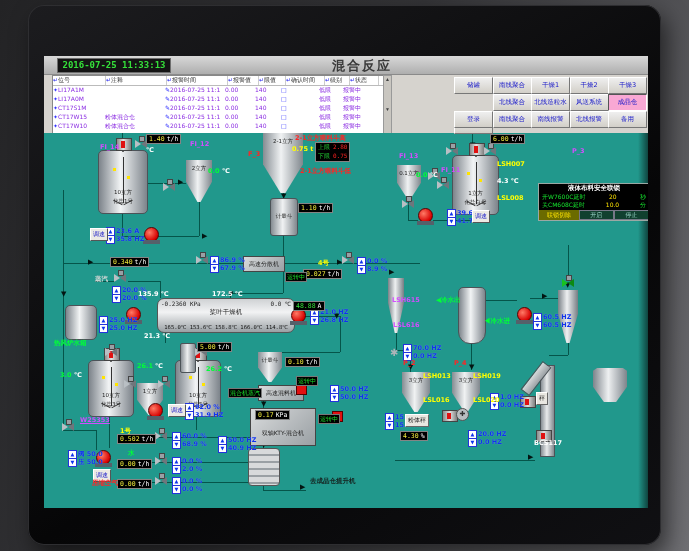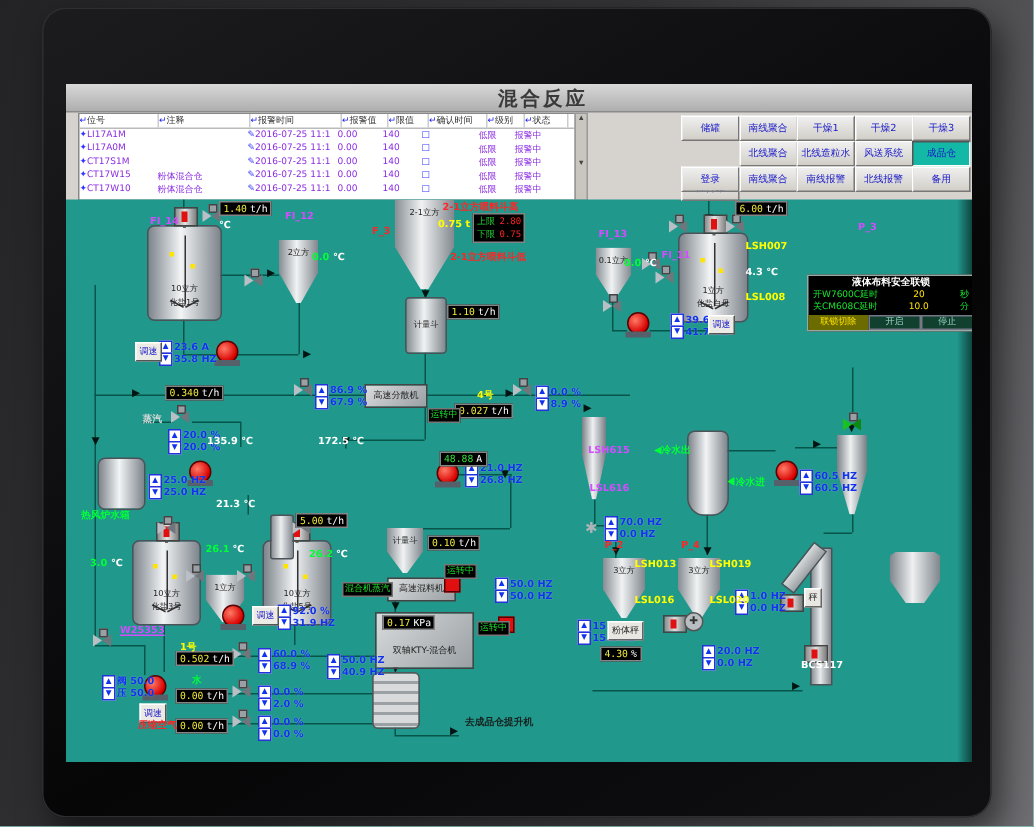--- a/index.html
+++ b/index.html
@@ -24,21 +24,21 @@
   .arow{display:flex;height:9px}
   .arow span{font:6px "DejaVu Sans",sans-serif;color:#8a2be2;overflow:hidden;white-space:nowrap}
   .arow i{font-style:normal;color:#3535ff}
   #ascroll{left:339px;top:19px;width:7px;height:57px;background:#c9c6c0;border:1px solid #999;
     font:5px sans-serif;color:#444;text-align:center;line-height:6px}
   
   .nbtn{position:absolute;width:37px;height:15px;background:linear-gradient(#efefef,#d2cfc8);
     border:1px solid #777;border-top-color:#fff;border-left-color:#fff;
     color:#1515c8;font:6.5px "DejaVu Sans",sans-serif;text-align:center;line-height:15px;
     overflow:hidden;white-space:nowrap}
-  .nbtn.active{background:#14b8a6;border-top-color:#555;border-left-color:#555;border-bottom-color:#fff;border-right-color:#fff}
+  .nbtn.active{background:#f9a8d4;border-top-color:#555;border-left-color:#555;border-bottom-color:#fff;border-right-color:#fff}
   
   #canvas{left:0;top:77px;width:604px;height:375px;background:#21988c;overflow:hidden}
   #cshade{right:0;top:0;width:10px;height:375px;background:linear-gradient(90deg,rgba(0,0,0,0),rgba(0,0,0,.55))}
   .pl{position:absolute;background:#05554a}
   .ar{position:absolute;color:#031512;font-size:7px;line-height:7px}
   .tank{position:absolute;background:linear-gradient(90deg,#7d848b,#f2f4f5 45%,#7d848b);
     border:1px solid #4c5358;border-radius:5px}
   .mtr{position:absolute;left:50%;top:-13px;margin-left:-7px;width:14px;height:11px;
     background:linear-gradient(90deg,#8b8b8b,#e4e4e4 45%,#7e7e7e);border:1px solid #444}
   .mtr .rc{position:absolute;left:4px;top:2px;width:4px;height:7px;background:#e01010}
@@ -113,20 +113,21 @@
   .elev-chute{position:absolute;background:linear-gradient(#d7d9da,#9aa0a4);border:1px solid #4c5358;transform:rotate(-52deg)}
   .standpipe{position:absolute;background:linear-gradient(90deg,#8a9096,#eceeef 45%,#848b91);border:1px solid #4c5358;border-radius:2px}
 </style>
 </head>
 <body>
 
 <div id="stage">
   <div class="abs" id="bezel"></div>
   <div class="abs" id="screen">
     <div class="abs" id="tbar">
+      <div class="abs" id="clock">2016-07-25 11:33:13</div>
       <div class="abs" id="wtitle">混合反应</div>
     </div>
     <div class="abs" id="alarmwrap">
         <div class="ahead">
           <span style="width: 52px;"><b>↵</b><i style="font-style: normal;">位号</i></span>
           <span style="width: 60px;"><b>↵</b><i style="font-style: normal;">注释</i></span>
           <span style="width: 60px;"><b>↵</b><i style="font-style: normal;">报警时间</i></span>
           <span style="width: 30px;"><b>↵</b><i style="font-style: normal;">报警值</i></span>
           <span style="width: 26px;"><b>↵</b><i style="font-style: normal;">限值</i></span>
           <span style="width: 38px;"><b>↵</b><i style="font-style: normal;">确认时间</i></span>
@@ -335,20 +336,26 @@
         <div class="cyc" style="left: 344px; top: 145px; position: absolute; width: 16px; height: 55px;"></div>
         <div class="cyc" style="left: 514px; top: 157px; position: absolute; width: 20px; height: 53px;"></div>
         <div class="rhop" style="left: 549px; top: 235px; position: absolute; width: 34px; height: 34px;"></div>
         <div class="drum" style="left: 204px; top: 315px; position: absolute; width: 30px; height: 36px;"></div>
         <div class="standpipe" style="left: 136px; top: 210px; position: absolute; width: 14px; height: 28px;"></div>
         <div class="mixbox" style="left: 199px; top: 123px; position: absolute; width: 40px; height: 14px; line-height: 14px;"><span>高速分散机</span></div>
         <div class="mixbox" style="left: 214px; top: 252px; position: absolute; width: 44px; height: 14px; line-height: 14px;"><span>高速混料机</span></div>
         <div class="mixbox" style="left: 206px; top: 275px; position: absolute; width: 64px; height: 36px; line-height: normal;">
           <span style="position: absolute; left: 0px; right: 0px; top: 55%;">双轴KTY-混合机</span>
         </div>
+        <div class="dryer" style="left: 113px; top: 165px; position: absolute; width: 136px; height: 33px;">
+          <div class="kpa">-0.2360 KPa</div>
+          <div class="tr">0.0 ℃</div>
+          <div class="nm">桨叶干燥机</div>
+          <div class="tmp">165.0℃ 153.6℃ 158.8℃ 166.0℃ 114.8℃</div>
+        </div>
         <div class="elev-col" style="left: 496px; top: 232px; position: absolute; width: 13px; height: 90px;"></div>
         <div class="elev-chute" style="left: 474px; top: 240px; position: absolute; width: 34px; height: 9px;"></div>
         <div class="pump" style="left: 100px; top: 94px; position: absolute;">
           <div class="bs"></div>
         </div>
         <div class="pump" style="left: 374px; top: 75px; position: absolute;">
           <div class="bs"></div>
         </div>
         <div class="pump" style="left: 104px; top: 270px; position: absolute;">
           <div class="bs"></div>

